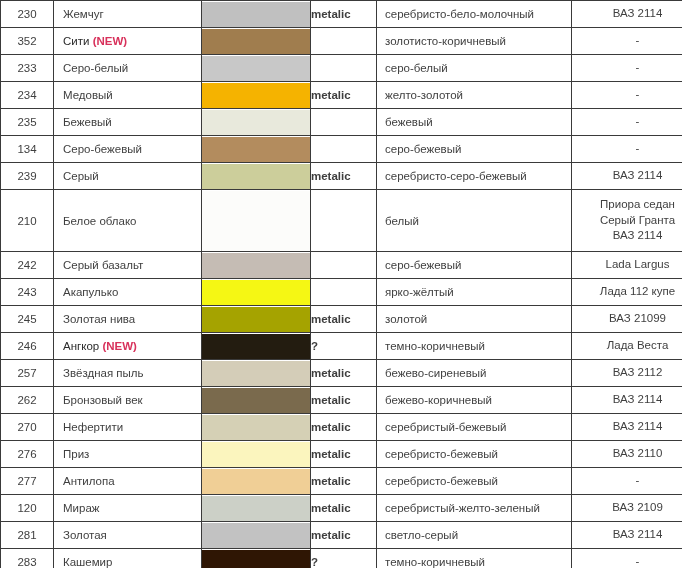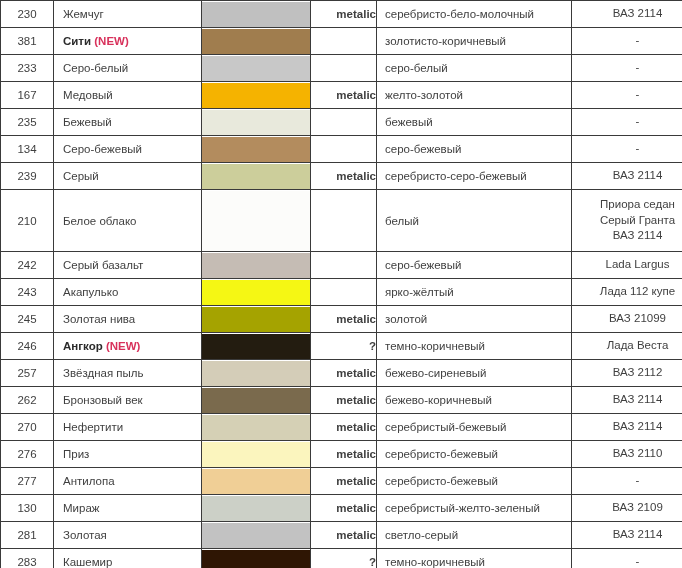--- a/index.html
+++ b/index.html
@@ -27,72 +27,72 @@
     border-right: 1px solid #3a3a3a;
     padding: 0;
     vertical-align: middle;
     font-size: 11.5px;
     color: #3f3f3f;
     background: #ffffff;
   }
   .col-code   { width: 52px;  text-align: center; }
   .col-name   { width: 138px; text-align: left;  padding-left: 9px !important; margin-top: 38px; }
   .col-swatch { width: 108px; padding: 0 !important; }
-  .col-metal  { width: 65px;  text-align: right; font-weight: bold; font-size: 11px; color: #2b2b2b; }
+  .col-metal  { width: 65px;  text-align: left; font-weight: bold; font-size: 11px; color: #2b2b2b; }
   .col-desc   { width: 186px; text-align: left; padding-left: 8px !important; }
   .col-model  { width: 131px; text-align: center; color: #5f7d93; }
 
   .swatch-fill {
     display: block;
     width: 100%;
     height: 100%;
     min-height: 18px;
   }
   .name-text { }
-  .name-bold { font-weight: bold; color: #2b2b2b; }
+  .name-bold { font-weight: normal; color: #2b2b2b; }
   .new-tag { color: #d8315b; font-weight: bold; }
   .model-lines { line-height: 1.35; }
 </style>
 </head>
 <body>
 
 <table id="paint-table">
   <tbody>
       <tr style="height: 27px;">
         <td class="col-code">230</td>
         <td class="col-name"><span class="name-text">Жемчуг</span></td>
         <td class="col-swatch">
           <span class="swatch-fill" style="height: 25px; background: rgb(192, 192, 192);"></span>
         </td>
         <td class="col-metal">metalic</td>
         <td class="col-desc">серебристо-бело-молочный</td>
         <td class="col-model model-lines"><span>ВАЗ 2114</span></td>
       </tr>
       <tr style="height: 27px;">
-        <td class="col-code">381</td>
+        <td class="col-code">352</td>
         <td class="col-name"><span class="name-text name-bold">Сити</span> <span class="new-tag">(NEW)</span></td>
         <td class="col-swatch">
           <span class="swatch-fill" style="height: 25px; background: rgb(160, 125, 78);"></span>
         </td>
         <td class="col-metal"></td>
         <td class="col-desc">золотисто-коричневый</td>
         <td class="col-model model-lines"><span>-</span></td>
       </tr>
       <tr style="height: 27px;">
         <td class="col-code">233</td>
         <td class="col-name"><span class="name-text">Серо-белый</span></td>
         <td class="col-swatch">
           <span class="swatch-fill" style="height: 25px; background: rgb(200, 200, 200);"></span>
         </td>
         <td class="col-metal"></td>
         <td class="col-desc">серо-белый</td>
         <td class="col-model model-lines"><span>-</span></td>
       </tr>
       <tr style="height: 27px;">
-        <td class="col-code">167</td>
+        <td class="col-code">234</td>
         <td class="col-name"><span class="name-text">Медовый</span></td>
         <td class="col-swatch">
           <span class="swatch-fill" style="height: 25px; background: rgb(245, 179, 0);"></span>
         </td>
         <td class="col-metal">metalic</td>
         <td class="col-desc">желто-золотой</td>
         <td class="col-model model-lines"><span>-</span></td>
       </tr>
       <tr style="height: 27px;">
         <td class="col-code">235</td>
@@ -218,21 +218,21 @@
         <td class="col-code">277</td>
         <td class="col-name"><span class="name-text">Антилопа</span></td>
         <td class="col-swatch">
           <span class="swatch-fill" style="height: 25px; background: rgb(240, 207, 150);"></span>
         </td>
         <td class="col-metal">metalic</td>
         <td class="col-desc">серебристо-бежевый</td>
         <td class="col-model model-lines"><span>-</span></td>
       </tr>
       <tr style="height: 27px;">
-        <td class="col-code">130</td>
+        <td class="col-code">120</td>
         <td class="col-name"><span class="name-text">Мираж</span></td>
         <td class="col-swatch">
           <span class="swatch-fill" style="height: 25px; background: rgb(204, 208, 199);"></span>
         </td>
         <td class="col-metal">metalic</td>
         <td class="col-desc">серебристый-желто-зеленый</td>
         <td class="col-model model-lines"><span>ВАЗ 2109</span></td>
       </tr>
       <tr style="height: 27px;">
         <td class="col-code">281</td>

